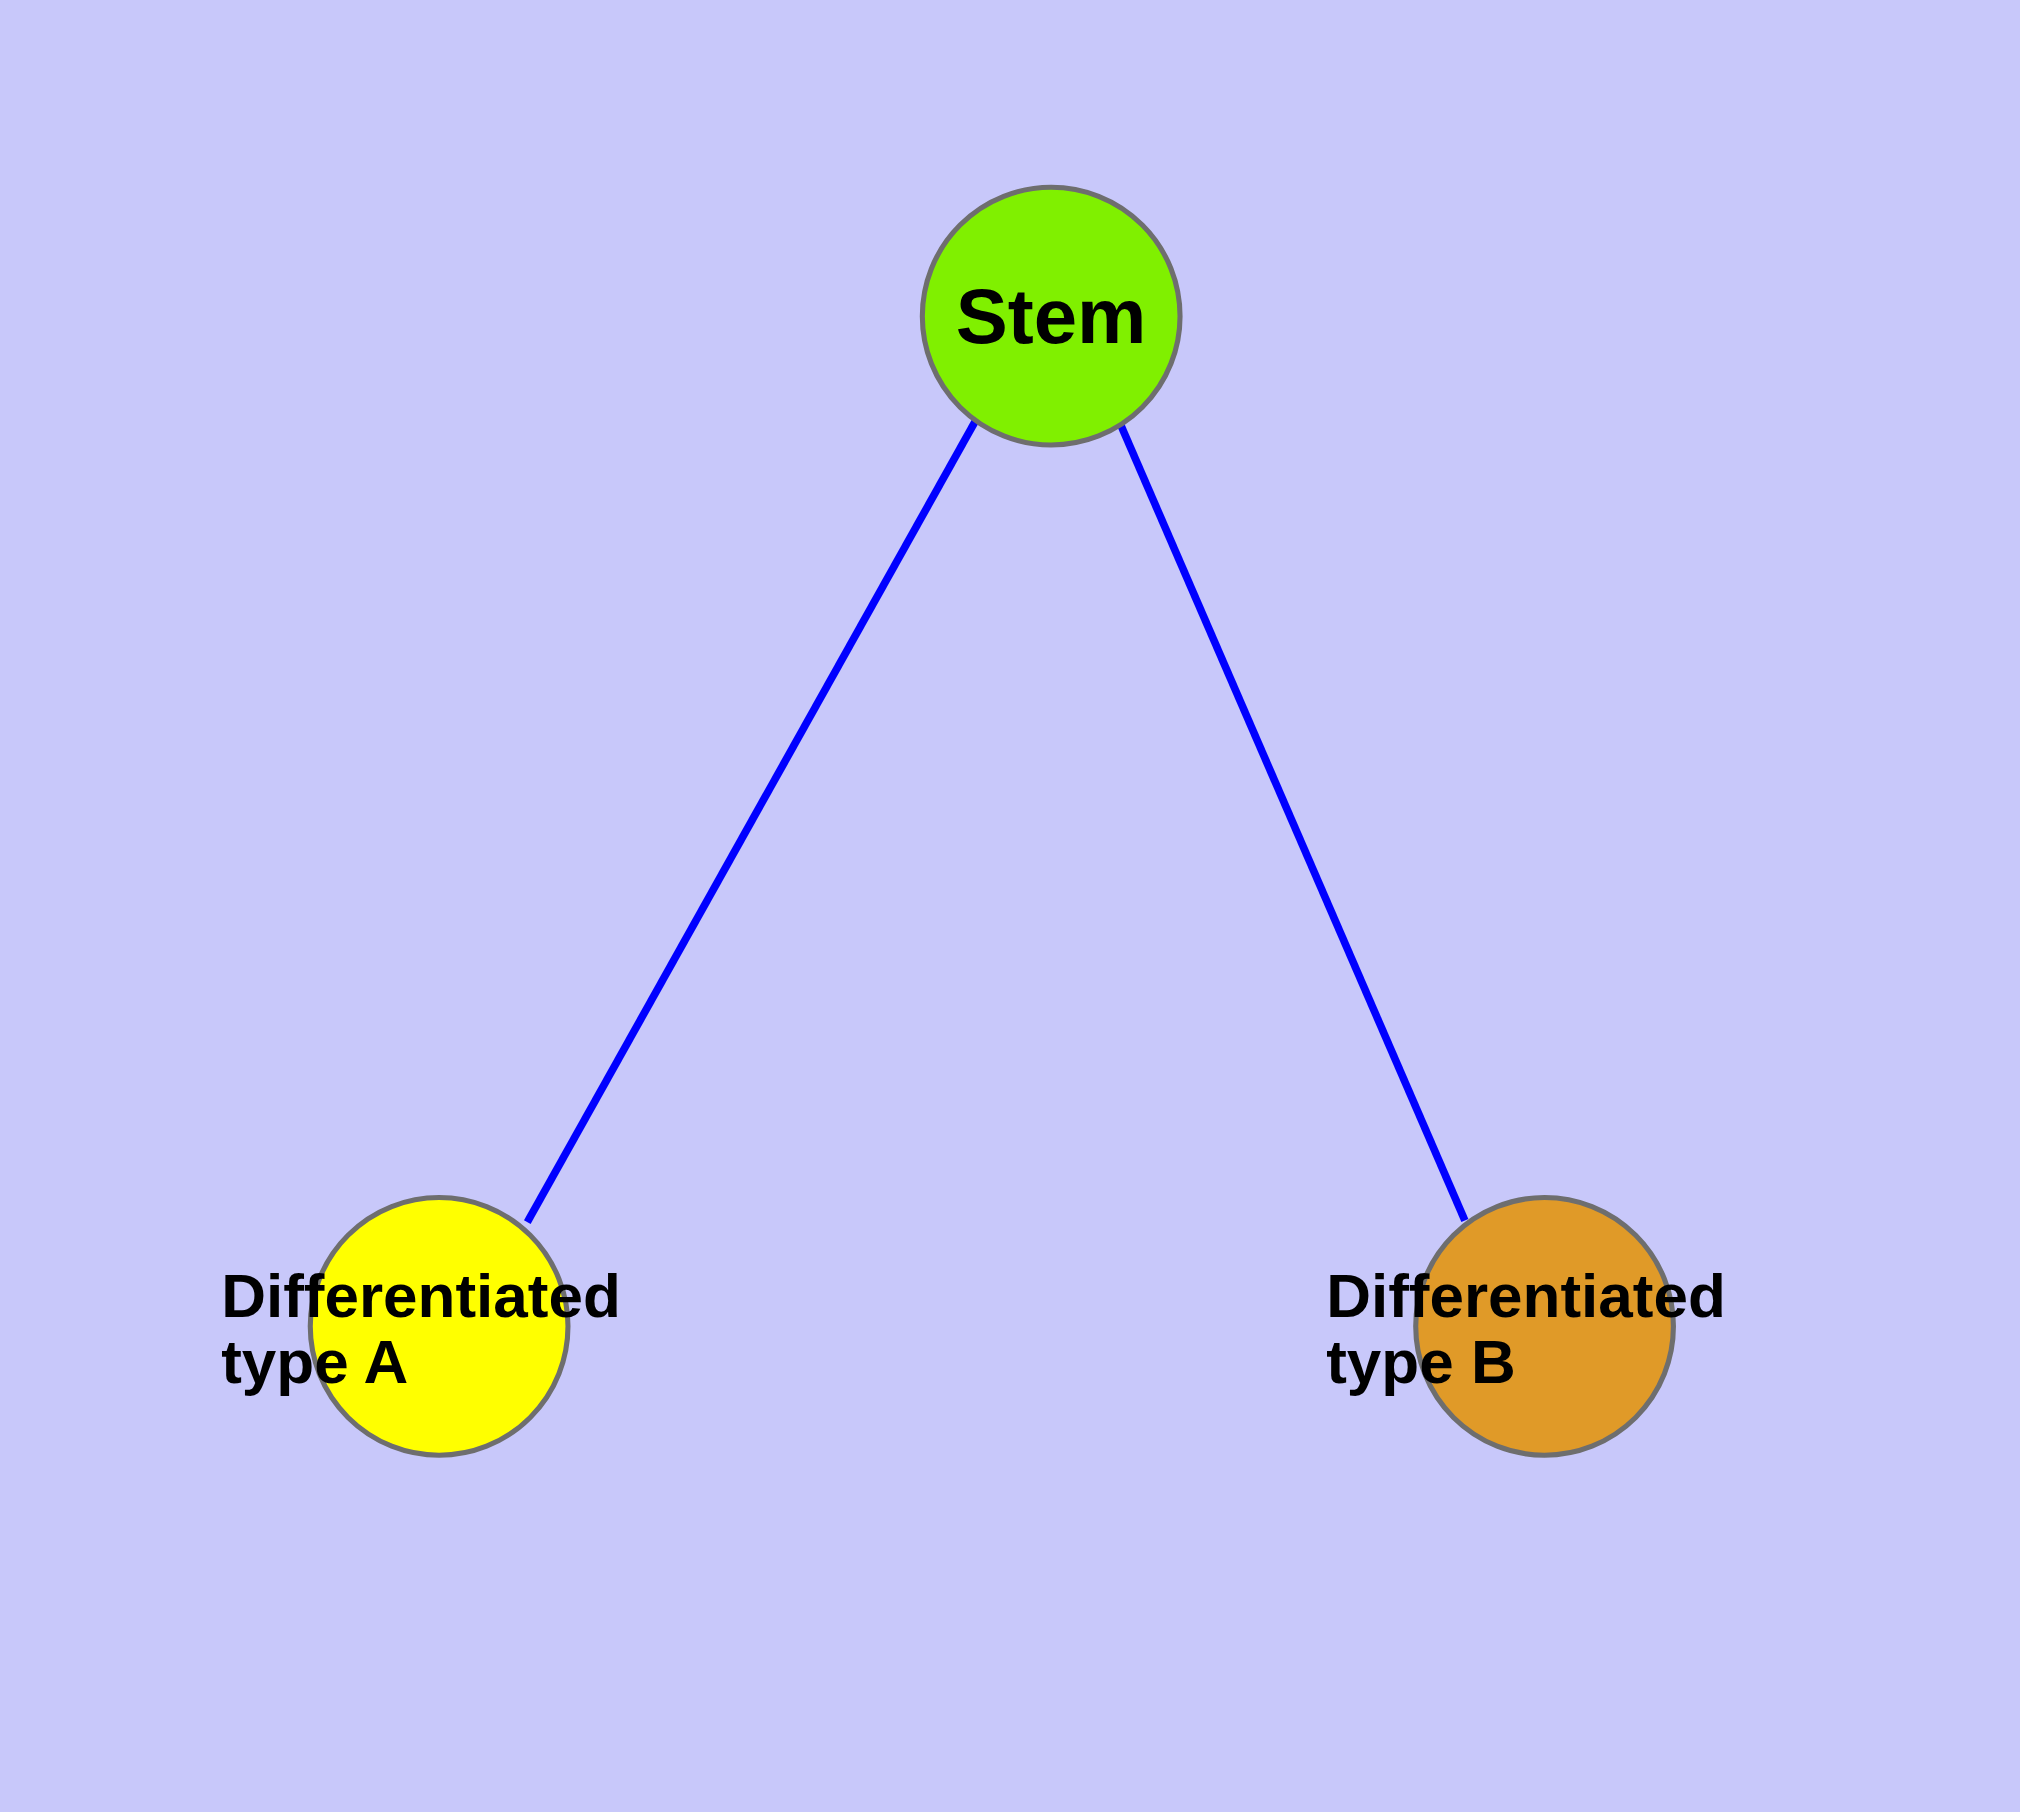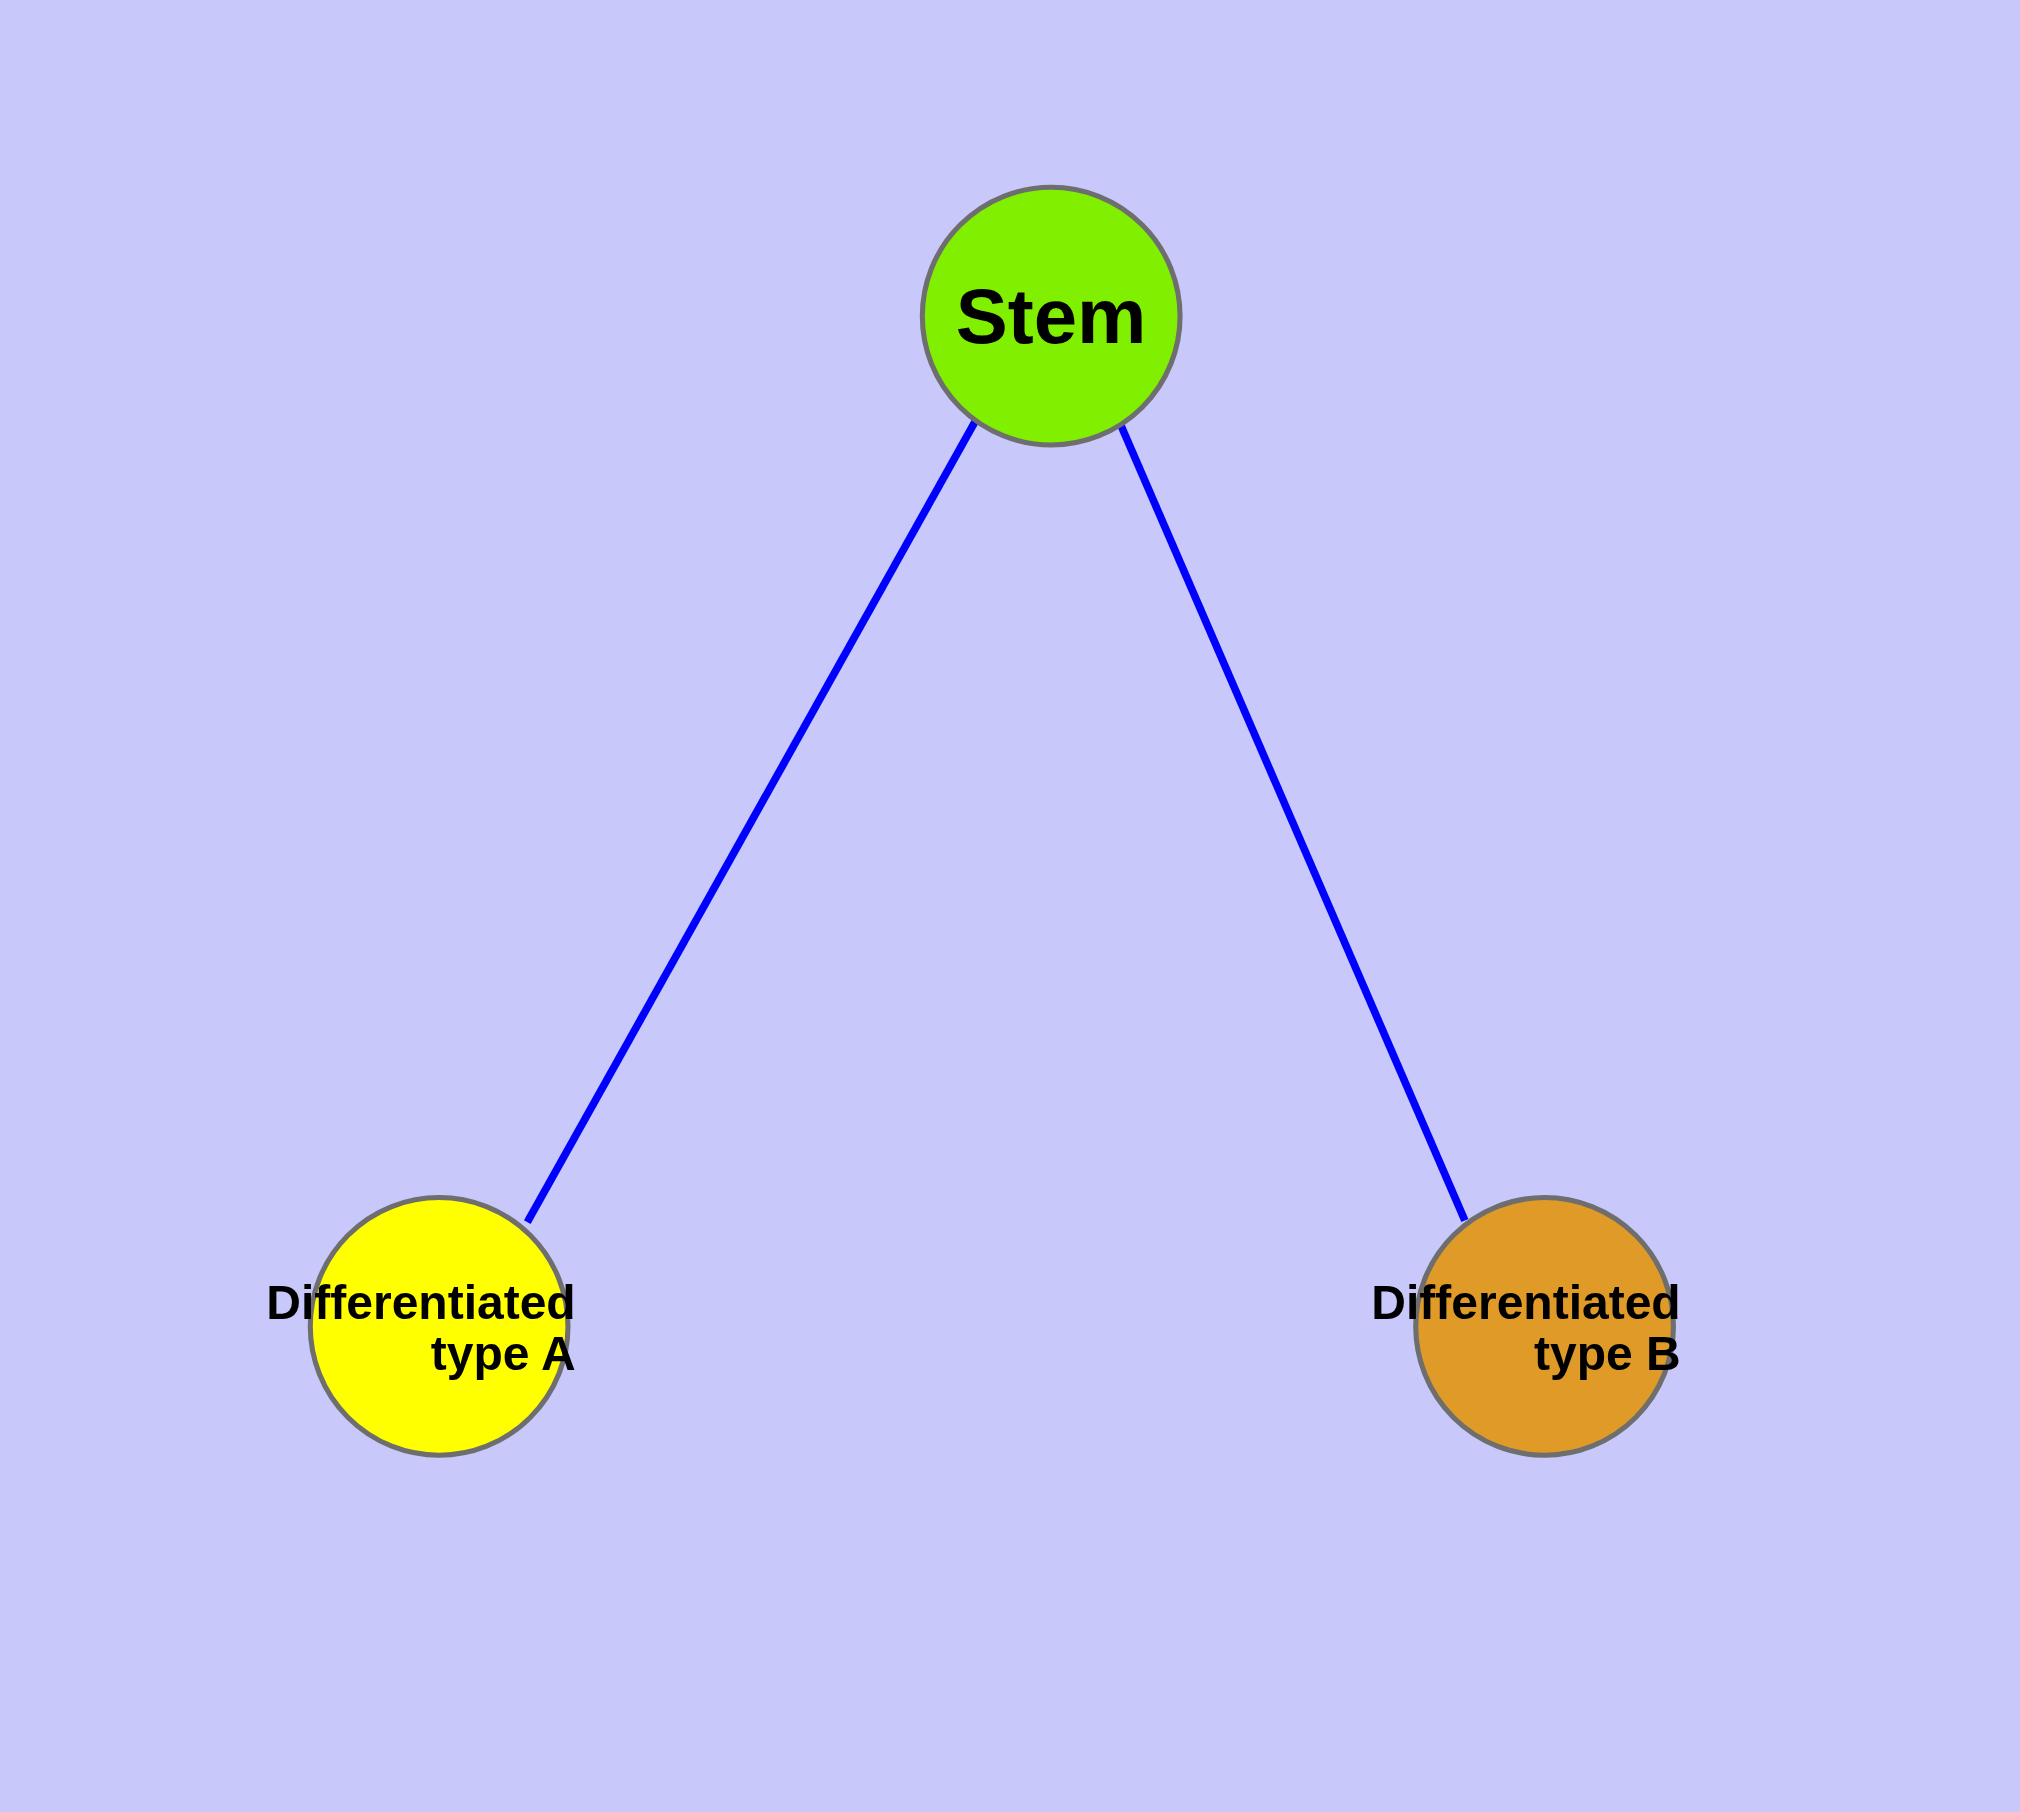--- a/index.html
+++ b/index.html
@@ -20,31 +20,31 @@
     top: 0;
     left: 0;
     width: 2021px;
     height: 1812px;
   }
   .node-label {
     position: absolute;
     font-family: "Liberation Sans", sans-serif;
     font-weight: bold;
     color: #000000;
-    text-align: right;
+    text-align: left;
     white-space: pre;
     line-height: 1.06;
     pointer-events: none;
     transform: translate(-50%, -50%);
   }
   .label-stem {
     font-size: 78px;
   }
   .label-two-line {
-    font-size: 48px;
+    font-size: 62px;
   }
 </style>
 </head>
 <body>
 
 <div id="canvas" style="width: 2021px; height: 1812px; background: rgb(200, 200, 250);">
 
   <svg id="graph-svg" viewBox="0 0 2384 2138" preserveAspectRatio="none">
     <g id="edges-layer">
         <line x1="1151" y1="496" x2="622" y2="1442" stroke="#0000ff" stroke-width="9" stroke-linecap="butt"></line>

